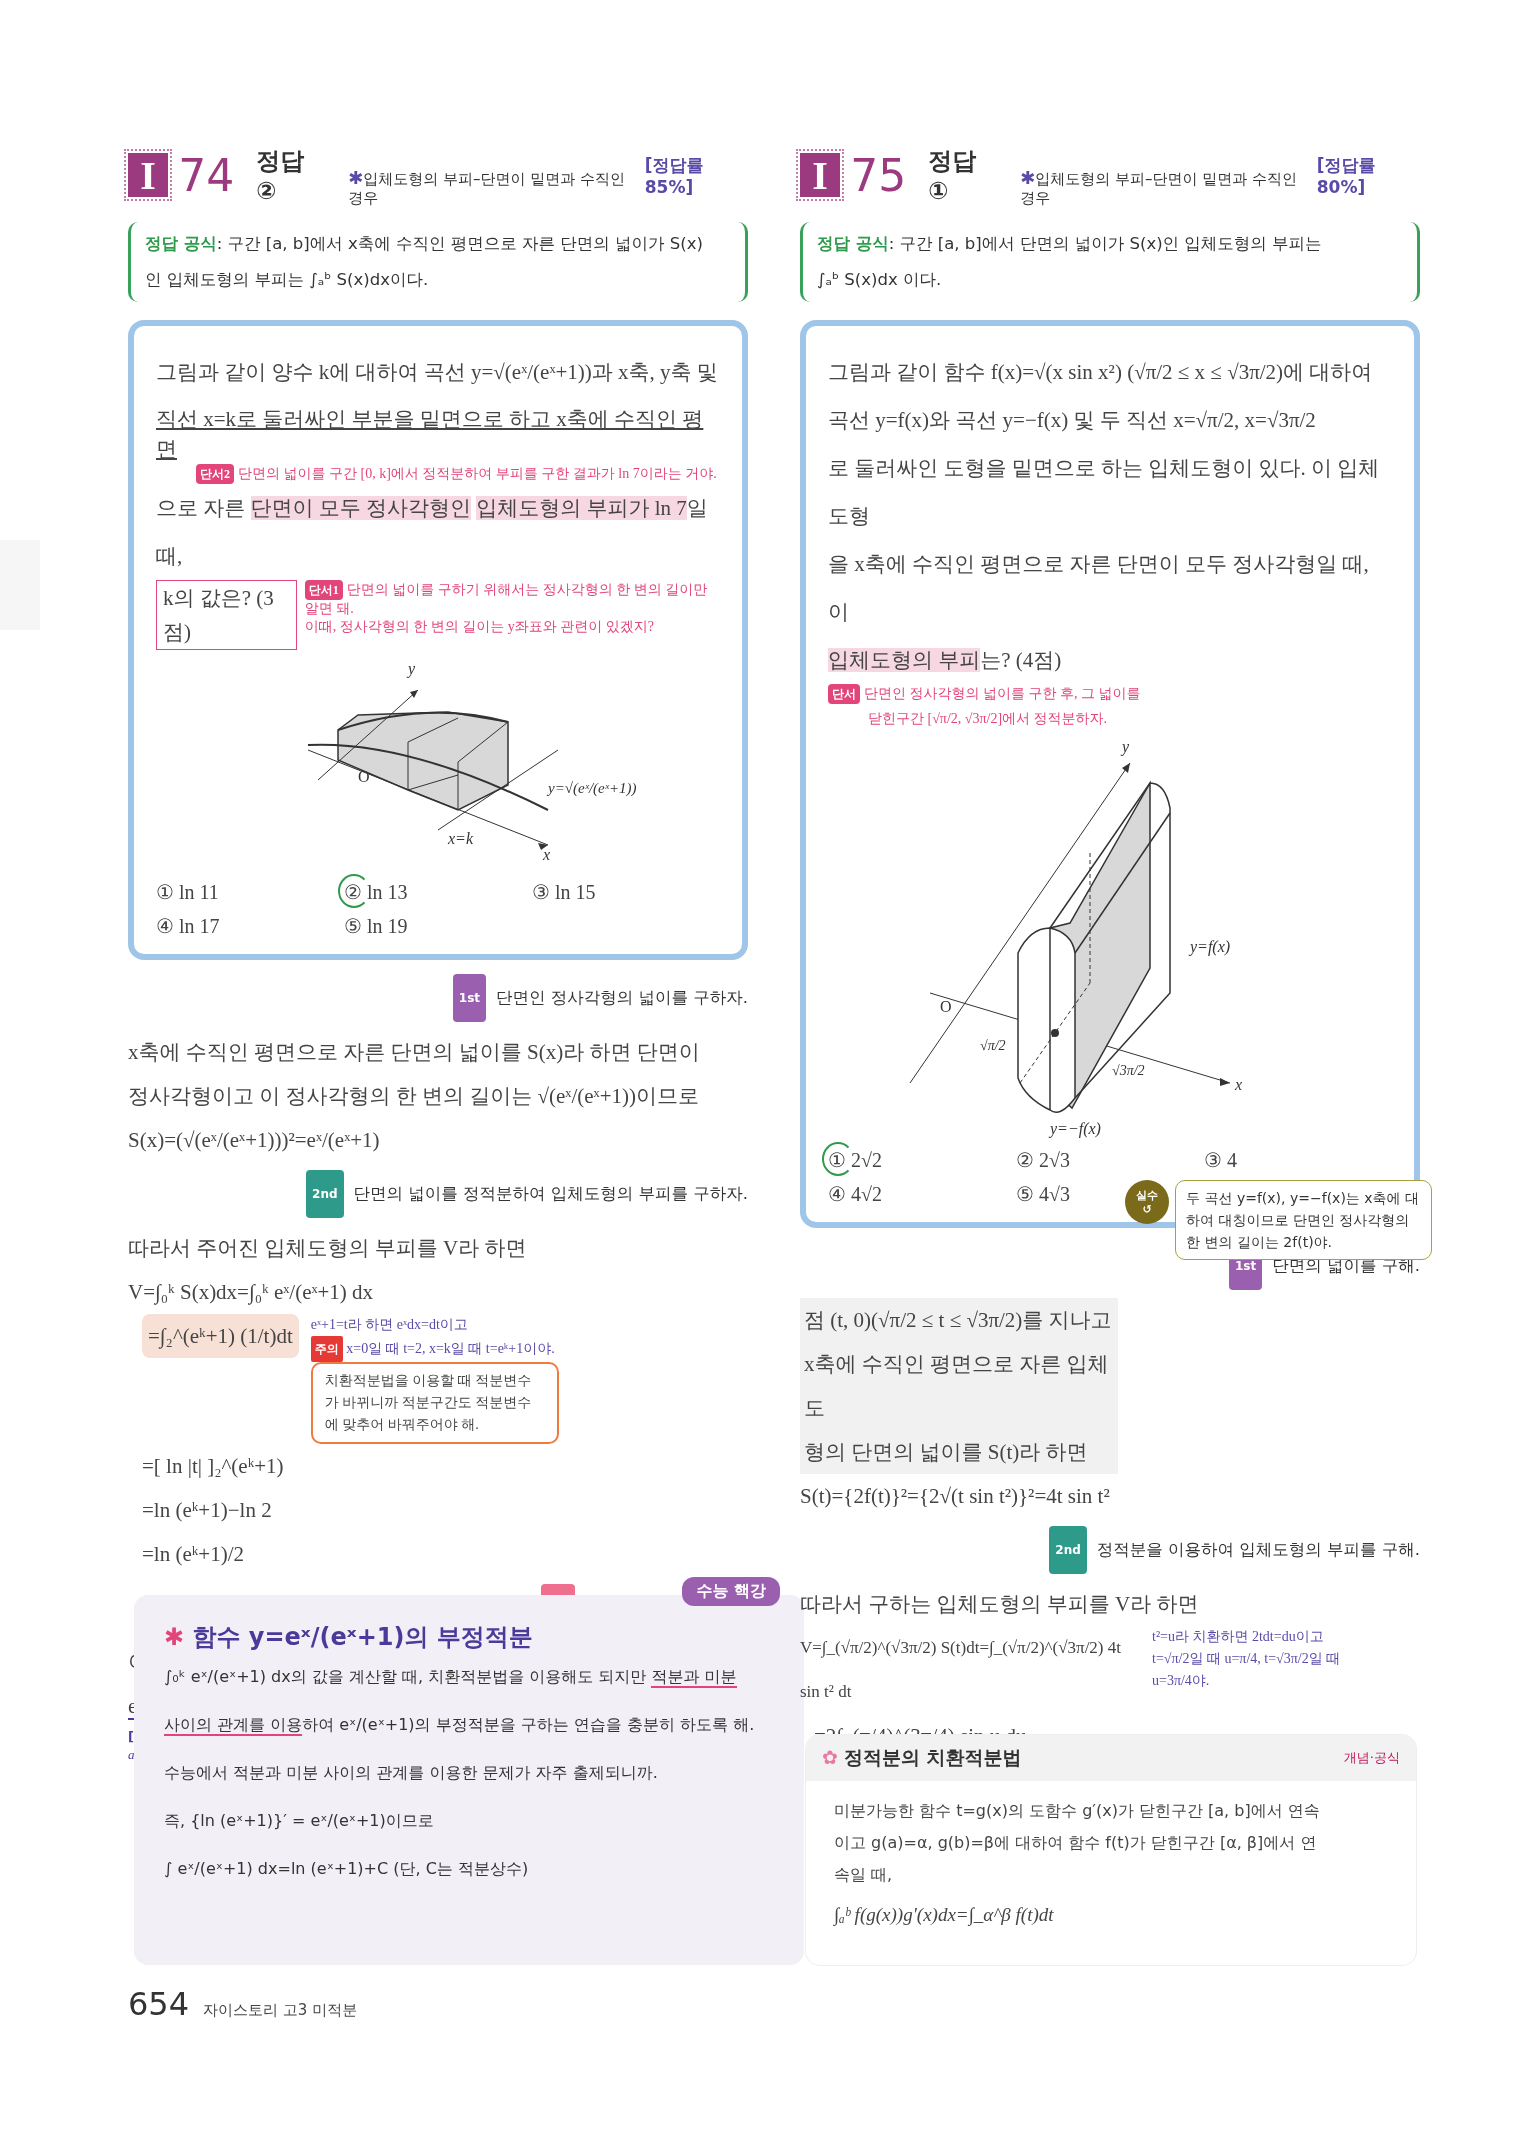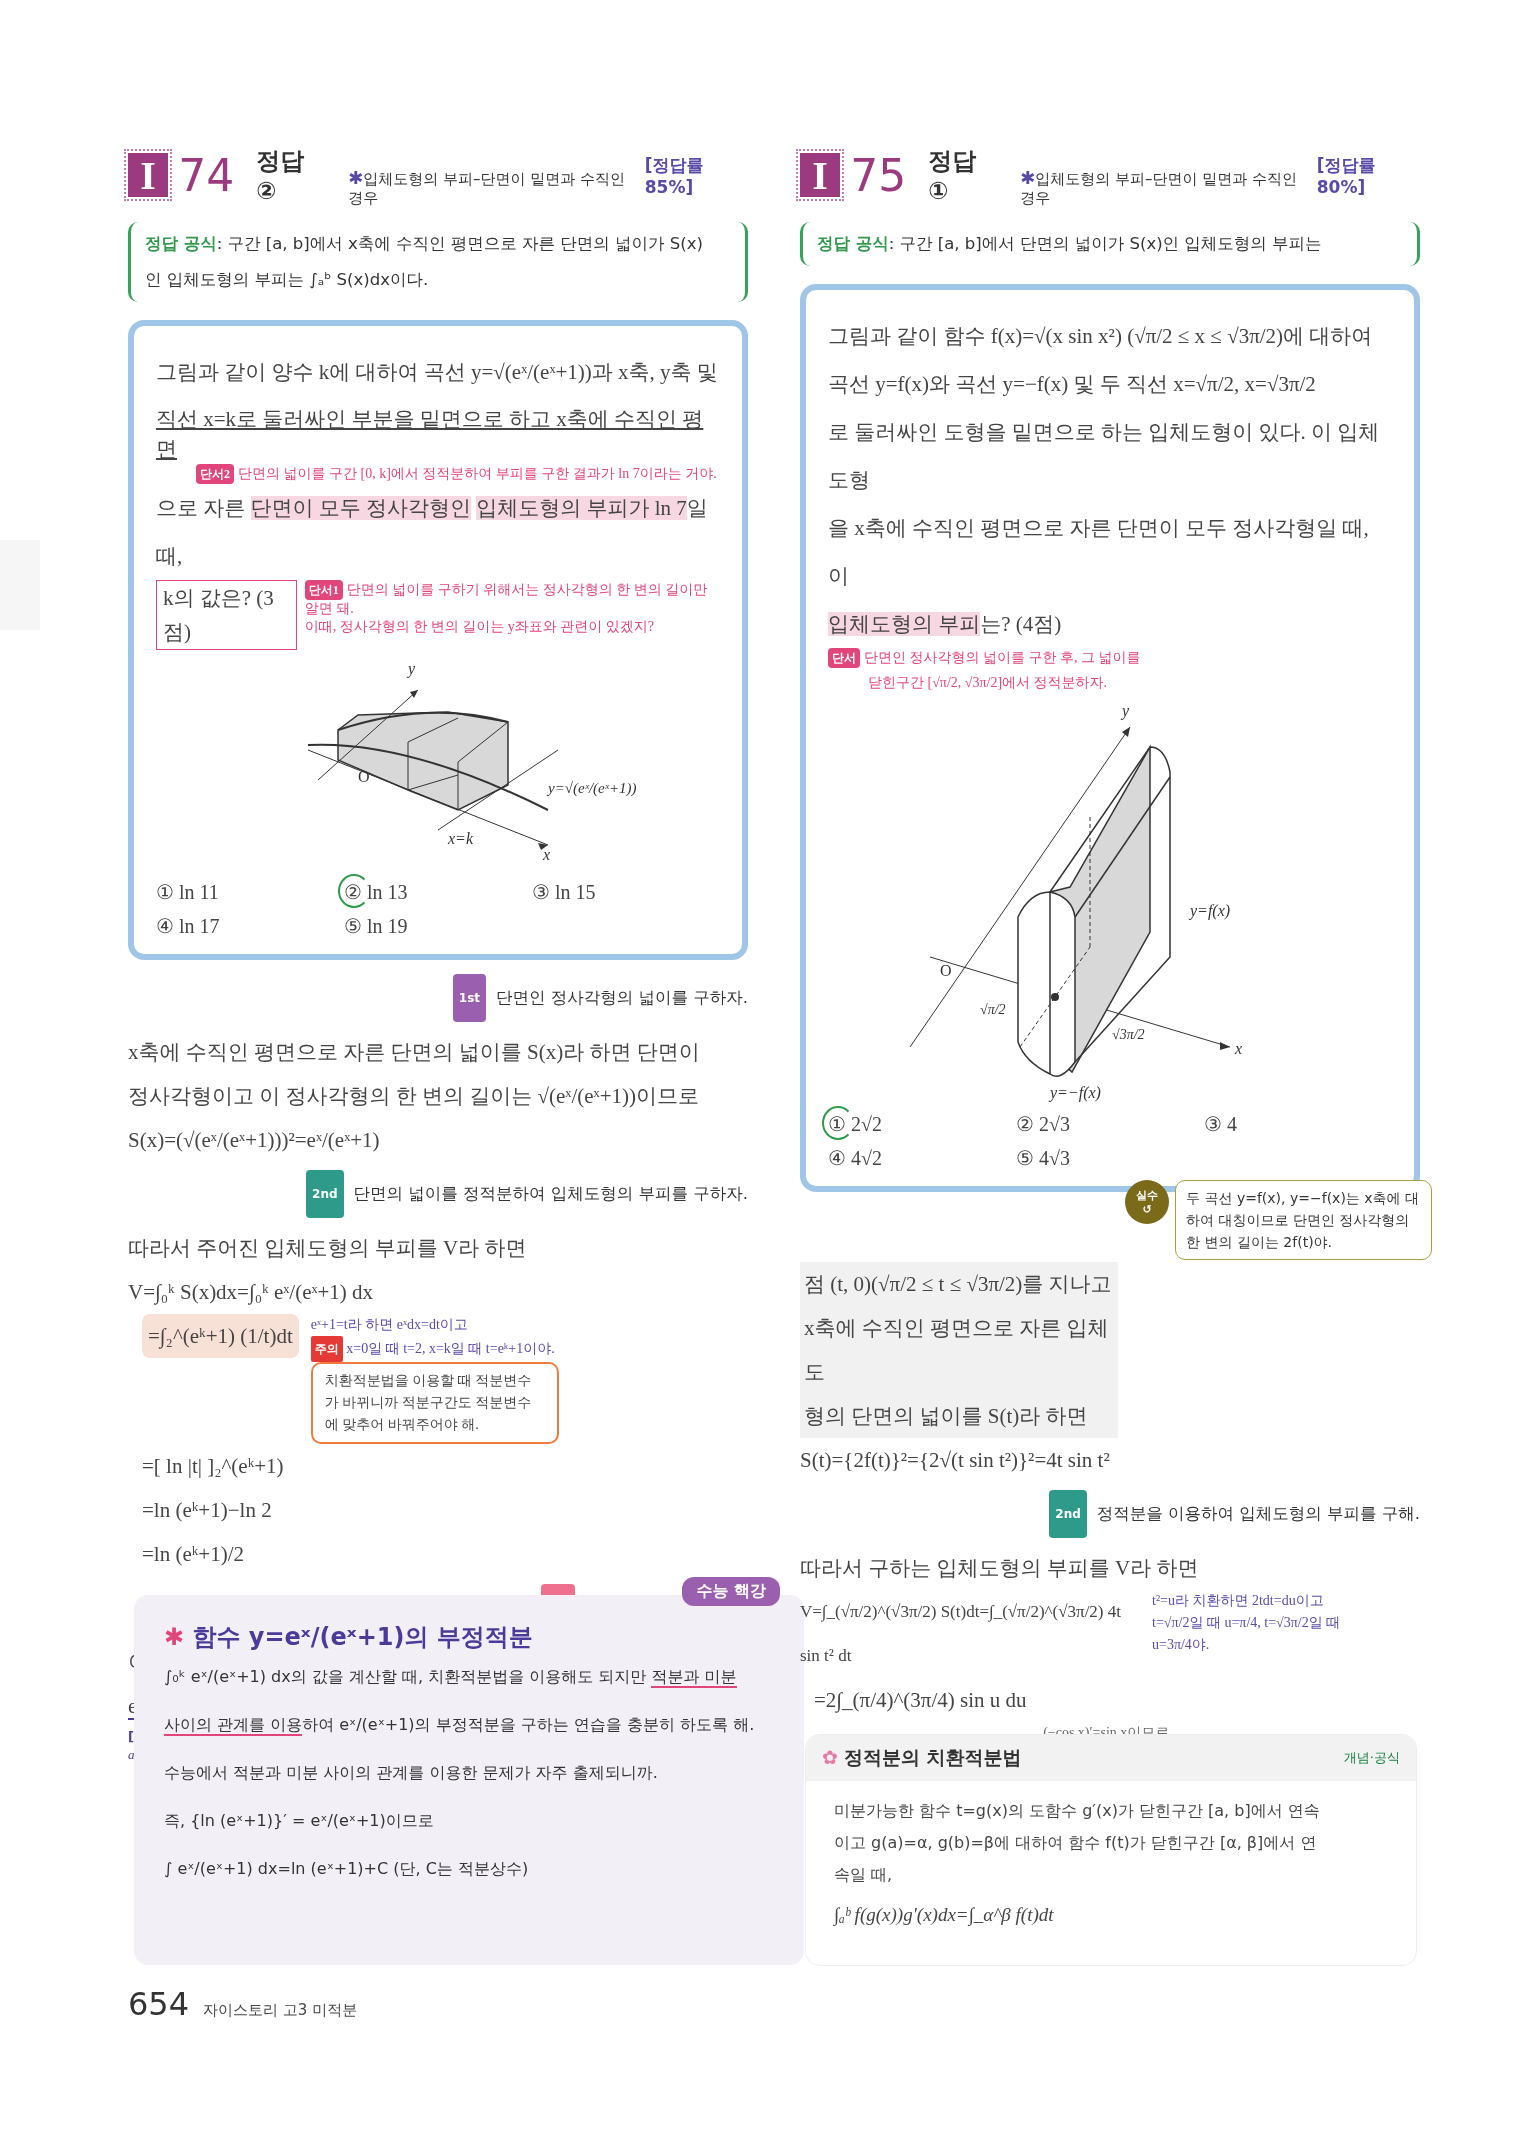--- a/index.html
+++ b/index.html
@@ -41,21 +41,21 @@
   .sn-title{font-size:24px;font-weight:bold;color:#4b3a9a;}
   .sn-title .star{color:#e2457a;}
   .sn-body{font-size:16px;line-height:48px;color:#333;}
   .ul-pink{border-bottom:2px solid #e2457a;}
   .mistake{position:absolute;border:1.5px solid #a8a040;border-radius:10px;padding:6px 10px;font-size:14px;line-height:22px;color:#333;background:#fff;}
   .mistake-icon{position:absolute;width:44px;height:44px;border-radius:50%;background:#7a6a1a;color:#fff;font-size:11px;font-weight:bold;display:flex;align-items:center;justify-content:center;flex-direction:column;}
   .concept{position:absolute;border-radius:14px;background:#fff;box-shadow:0 0 0 1px #eee;}
   .concept-head{background:#f2f2f2;border-radius:14px 14px 0 0;padding:10px 16px;display:flex;justify-content:space-between;align-items:center;}
   .concept-title{font-size:19px;font-weight:bold;color:#333;}
   .concept-title .flower{color:#e878a5;margin-right:6px;}
-  .concept-tag{color:#15803d;font-size:13px;}
+  .concept-tag{color:#be185d;font-size:13px;}
   .concept-body{padding:14px 28px;font-size:16px;line-height:32px;color:#444;}
   .footer{position:absolute;left:128px;top:1985px;display:flex;align-items:baseline;}
   .pg{font-size:32px;font-weight:normal;color:#333;}
   .book{font-size:15px;margin-left:14px;color:#444;}
   .sideband{position:absolute;left:0;top:540px;width:40px;height:90px;background:#f6f6f6;}
 </style>
 </head>
 <body>
 
 <div class="sideband"></div>
@@ -174,20 +174,21 @@
     <div class="roman">I</div>
     <div class="pnum">75</div>
     <div class="ans">정답 ①</div>
     <div class="topic"><span class="star">✱</span><span>입체도형의 부피–단면이 밑면과 수직인 경우</span></div>
     <div class="dots"></div>
     <div class="rate">[정답률 80%]</div>
   </div>
 
   <div class="formula">
     <div><span class="lbl">정답 공식</span><span>: 구간 [a, b]에서 단면의 넓이가 S(x)인 입체도형의 부피는</span></div>
+    <div>∫ₐᵇ S(x)dx 이다.</div>
   </div>
 
   <div class="qbox">
     <div class="qtext">
       <div>그림과 같이 함수 f(x)=√(x sin x²) (√π/2 ≤ x ≤ √3π/2)에 대하여</div>
       <div>곡선 y=f(x)와 곡선 y=−f(x) 및 두 직선 x=√π/2, x=√3π/2</div>
       <div>로 둘러싸인 도형을 밑면으로 하는 입체도형이 있다. 이 입체도형</div>
       <div>을 x축에 수직인 평면으로 자른 단면이 모두 정사각형일 때, 이</div>
       <div><span class="hl">입체도형의 부피</span><span>는? (4점)</span></div>
       <div class="hint"><span class="tag">단서</span><span>단면인 정사각형의 넓이를 구한 후, 그 넓이를</span></div>

